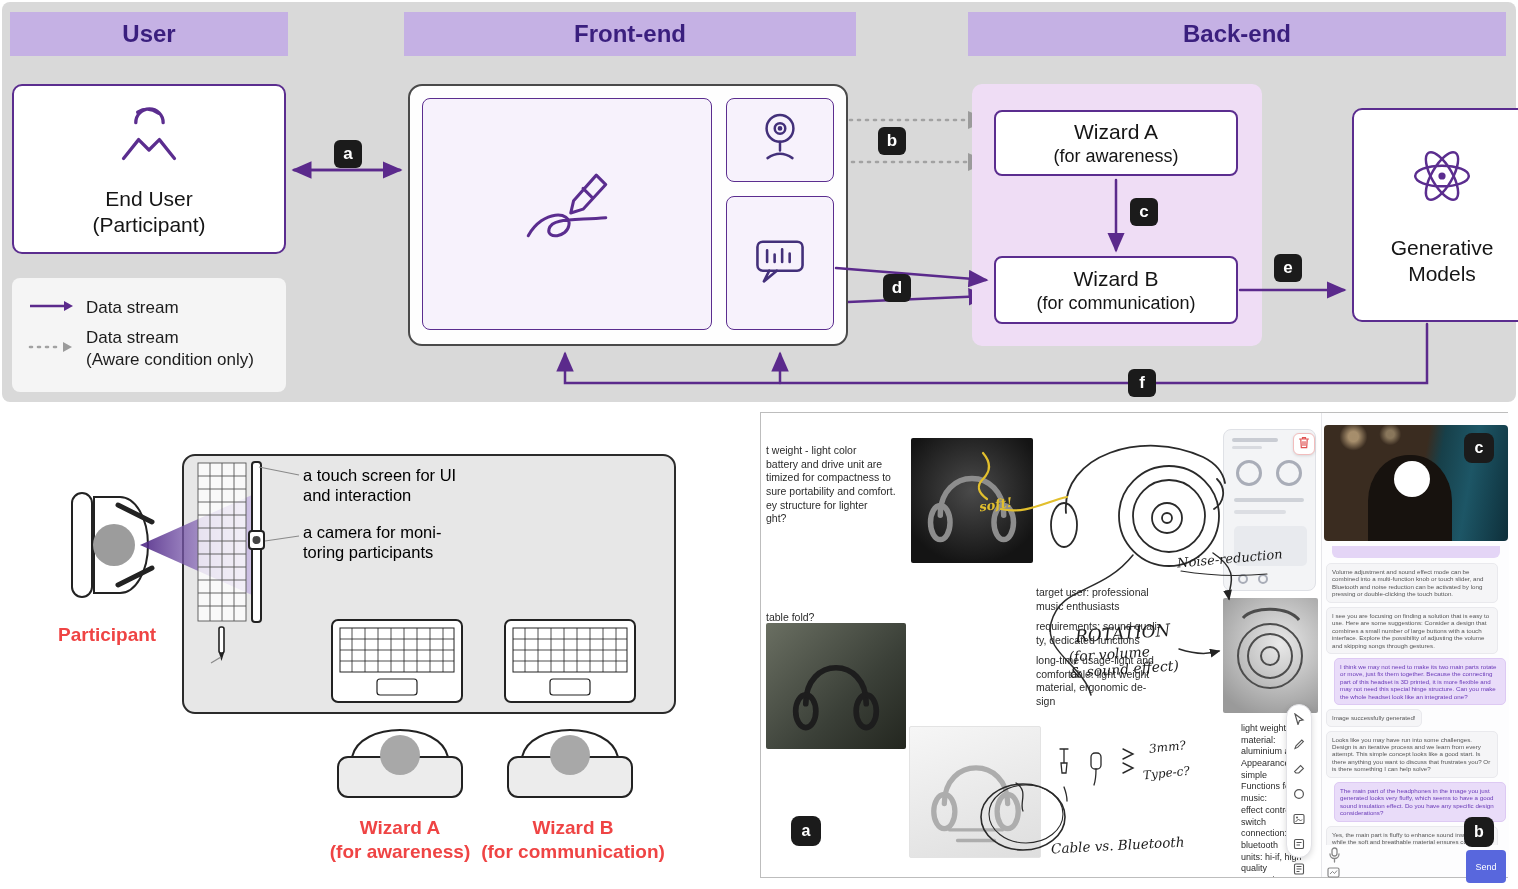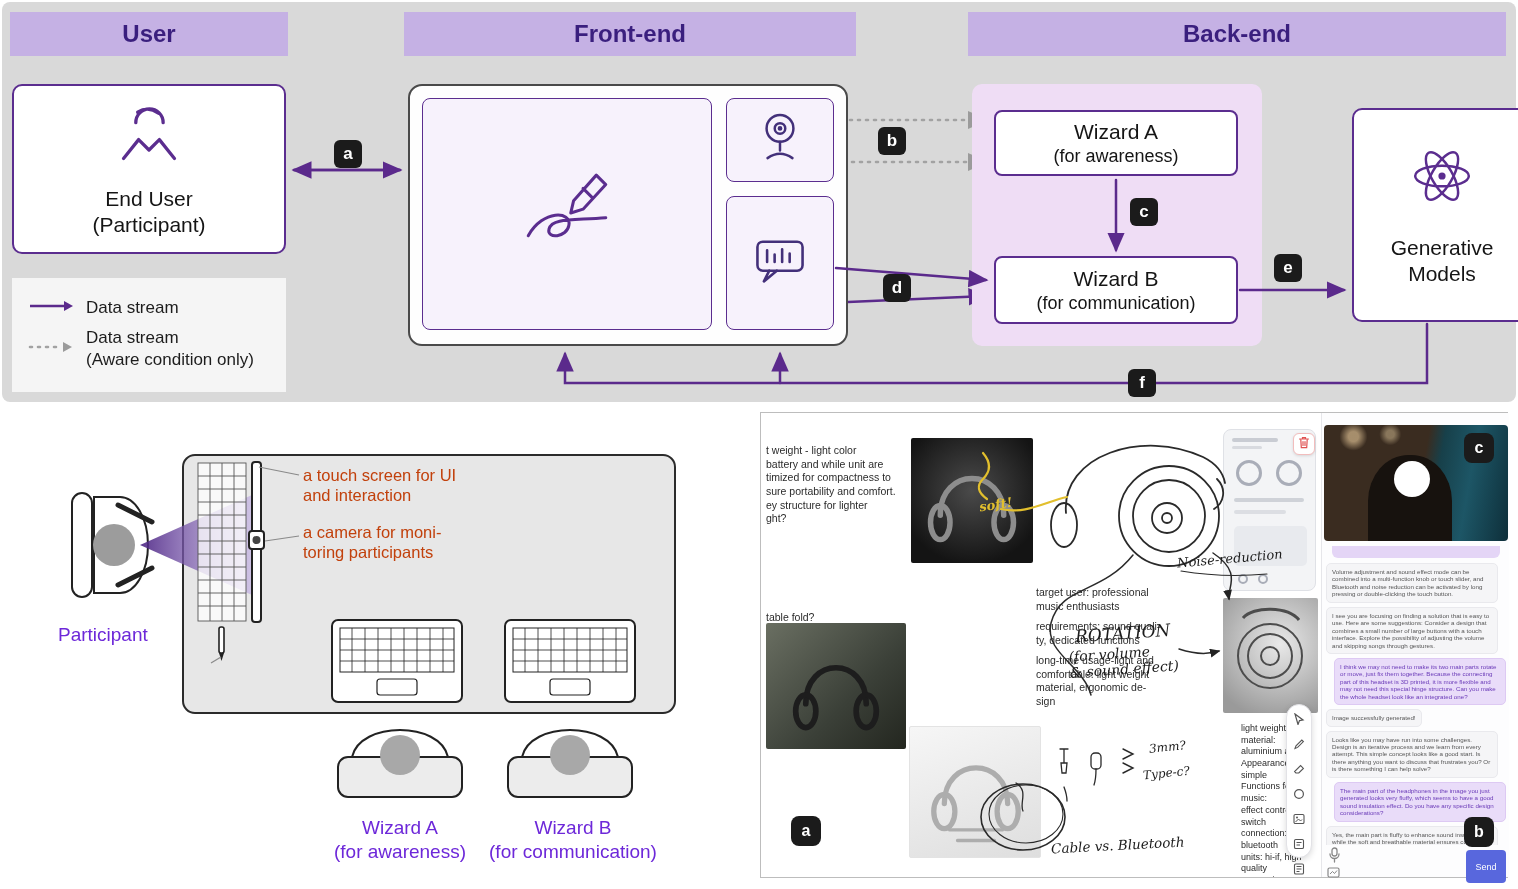--- a/index.html
+++ b/index.html
@@ -14,22 +14,22 @@
   .pbox{background:#fff;border:2px solid #5b2d8f;border-radius:10px}
   .softbox{background:#f7f2fc;border:1.6px solid #5b2d8f;border-radius:8px;display:flex;align-items:center;justify-content:center}
   .tag{position:absolute;width:28px;height:28px;background:#1b1b1b;color:#fff;font-weight:bold;font-size:17px;
        display:flex;align-items:center;justify-content:center;border-radius:6px;z-index:9}
   .tag.big{width:30px;height:30px;border-radius:8px;font-size:16px}
   .boxtitle{font-size:21px;color:#151515;text-align:center;line-height:1.25}
   .boxsub{font-size:18px;color:#151515;text-align:center}
   .legend-row{display:flex;align-items:center;gap:12px;margin:9px 0}
   .legend-text{font-size:17px;color:#1d1d1d;line-height:1.25}
   
-  .setup-label{font-size:16.5px;color:#c2410c;line-height:1.2}
-  .setup-name{font-size:19px;font-weight:normal;color:#6d28d9;line-height:1.25}
+  .setup-label{font-size:16.5px;color:#000000;line-height:1.2}
+  .setup-name{font-size:19px;font-weight:bold;color:#ef4444;line-height:1.25}
   
   .shot{left:760px;top:412px;width:748px;height:466px;background:#fff;border:1px solid #bdbdbd}
   .note{font-size:10.5px;line-height:1.3;color:#2b2b2b;white-space:pre-line}
   .hw{font-family:"DejaVu Serif",serif;font-style:italic;color:#1c1c1c}
   .photo{position:absolute;border-radius:2px;overflow:hidden}
   .toolbar{position:absolute;width:26px;background:#fff;border:1px solid #e2e2e6;border-radius:13px;
            box-shadow:0 2px 6px rgba(0,0,0,.15);display:flex;flex-direction:column;align-items:center;padding:6px 0;gap:7px}
   .chatlist{position:absolute;display:flex;flex-direction:column;gap:4px;overflow:hidden}
   .msg{font-size:6.2px;line-height:1.2;padding:4px 5px;border-radius:5px;max-width:172px}
   .msg.gray{background:#f5f5f7;border:1px solid #e9e9ed;color:#555;align-self:flex-start}
@@ -75,21 +75,21 @@
         <g stroke="#5b2d8f" stroke-width="3.5" fill="none" stroke-linecap="round" stroke-linejoin="round">
           <path d="M31,24 a14.5,14.5 0 1 1 29,0 M33,13 q11,-7 22,1"></path>
           <path d="M18,62 L34,42 L45,53 L56,42 L72,62"></path>
         </g>
       </svg>
     </span>
     <div class="boxtitle pre">End User
 (Participant)</div>
   </div>
 
-  <div class="abs" style="left:10px;top:276px;width:274px;height:114px;background:#f5f5f5;border-radius:0;padding:10px 16px">
+  <div class="abs" style="left:10px;top:276px;width:274px;height:114px;background:#f5f5f5;border-radius:8px;padding:10px 16px">
     <div class="legend-row">
       <span>
         <svg width="46" height="16">
             <path d="M2,8 L36,8" stroke="#5b2a8c" stroke-width="2.6" fill="none"></path>
             <path d="M36,3 L45,8 L36,13 Z" fill="#5b2a8c"></path>
           </svg>
       </span>
       <span class="legend-text pre">Data stream</span>
     </div>
     <div class="legend-row">
@@ -277,21 +277,21 @@
 (for awareness)</div>
   <div class="abs setup-name pre" style="left:478px;top:411px;width:190px;text-align:center">Wizard B
 (for communication)</div>
 </section>
 
 <section class="abs shot">
 
   <div class="abs" style="left:0;top:0;width:560px;height:464px;background:#fff;overflow:hidden">
 
     <div class="abs note" style="left:5px;top:31px;width:150px">t weight - light color
-battery and while unit are
+battery and drive unit are
 timized for compactness to
 sure portability and comfort.
 ey structure for lighter
 ght?</div>
     <div class="abs note" style="left:5px;top:198px;width:100px">table fold?</div>
     <div class="abs note" style="left:275px;top:173px;width:158px">target user: professional
 music enthusiasts</div>
     <div class="abs note" style="left:275px;top:207px;width:158px">requirements: sound quali-
 ty, dedicated functions</div>
     <div class="abs note" style="left:275px;top:241px;width:158px">long-time usage-light and

